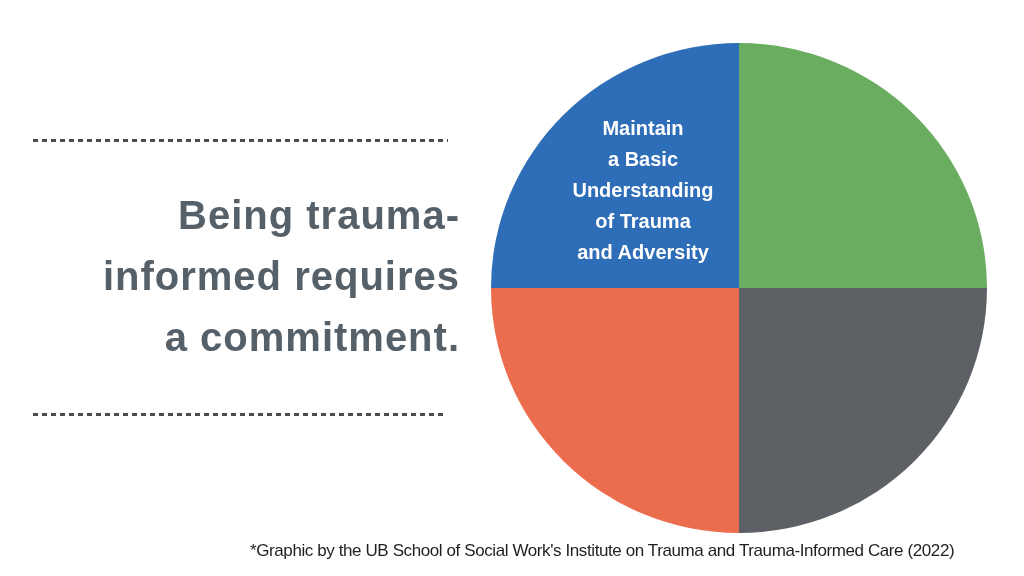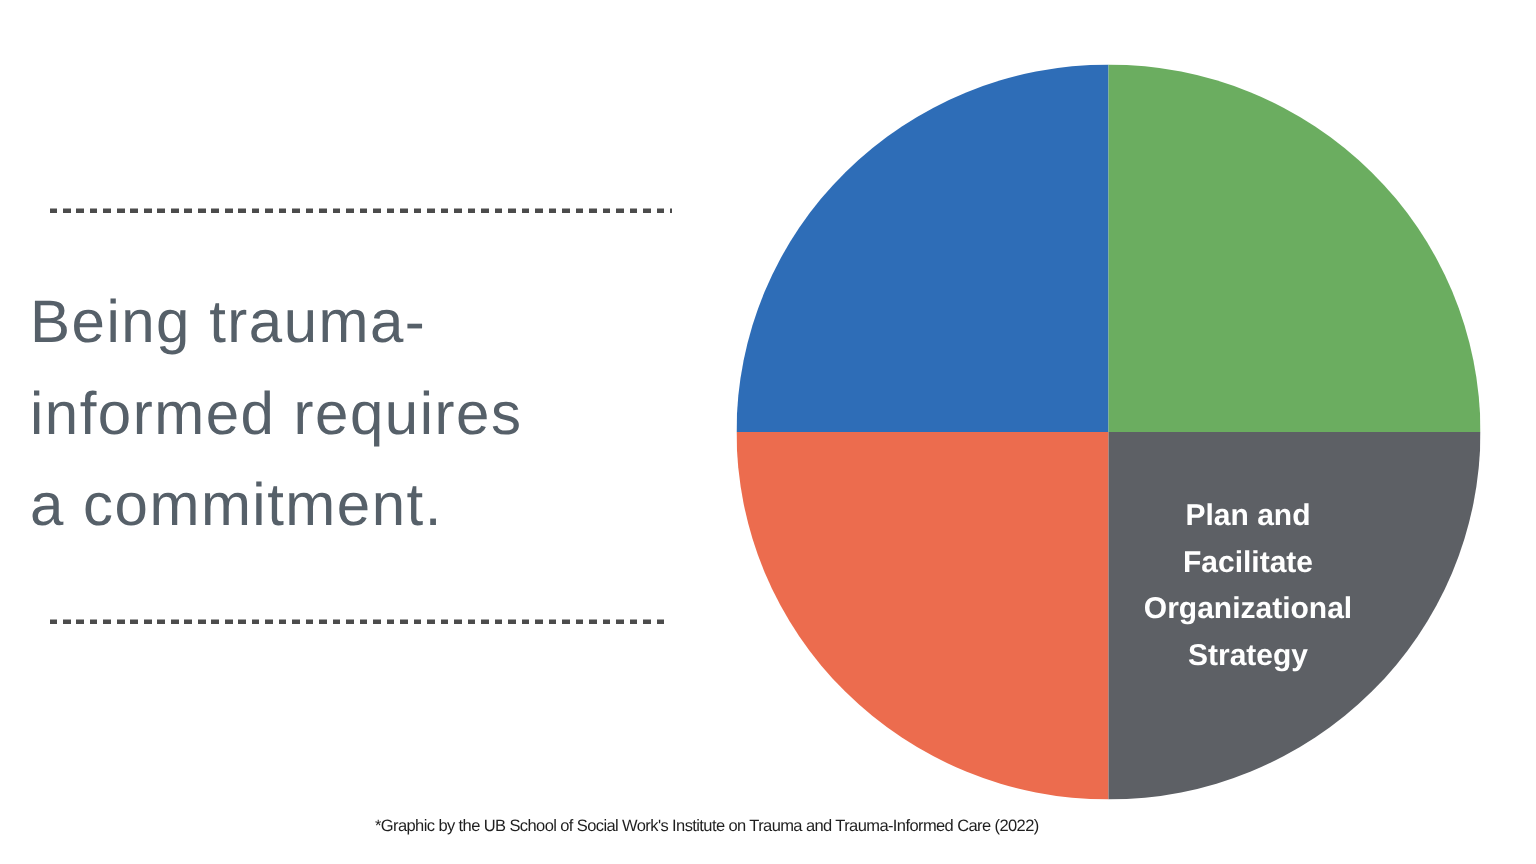--- a/index.html
+++ b/index.html
@@ -19,25 +19,25 @@
   .dashed-line{
     position:absolute;
     height:3px;
     background:repeating-linear-gradient(90deg,#4c4c4c 0 5px,transparent 5px 9px);
   }
   .dashed-top{left:33px;top:139px;width:415px;}
   .dashed-bottom{left:33px;top:413px;width:413px;}
   .headline{
     position:absolute;
     left:20px;top:185px;width:440px;
-    text-align:left;
+    text-align:right;
     font-size:40px;
     line-height:61px;
     letter-spacing:1px;
-    font-weight:400;
+    font-weight:700;
     white-space:pre-line;
   }
   
   .circle{
     position:absolute;
     left:491px;top:43px;
     width:496px;height:490px;
     border-radius:50%;
     overflow:hidden;
   }
@@ -59,21 +59,21 @@
     white-space:pre-wrap;
   }
   .label-tl{left:152px;top:147px;}
   .label-tr{left:341px;top:143px;}
   .label-bl{left:150px;top:355px;}
   .label-br{left:341px;top:348px;}
   
   .caption{
     position:absolute;
     left:250px;top:539px;
-    font-size:11px;
+    font-size:17px;
     letter-spacing:-0.4px;
     line-height:24px;
     font-weight:400;
     white-space:nowrap;
   }
 </style>
 </head>
 <body>
 
 <div class="slide" style="background: rgb(255, 255, 255);">
@@ -85,21 +85,22 @@
 a commitment.</div>
 
   <div class="dashed-line dashed-bottom" style="background: repeating-linear-gradient(90deg, rgb(76, 76, 76) 0px, rgb(76, 76, 76) 5px, transparent 5px, transparent 9px);"></div>
 
   <div class="circle">
     <div class="quad tl" style="background: rgb(46, 109, 183);"></div>
     <div class="quad tr" style="background: rgb(107, 173, 96);"></div>
     <div class="quad bl" style="background: rgb(236, 108, 78);"></div>
     <div class="quad br" style="background: rgb(93, 96, 101);"></div>
 
-    <div class="quad-label label-br" style="color: rgb(255, 255, 255);">Plan and
-Facilitate
-Organizational
-Strategy</div>
+    <div class="quad-label label-tl" style="color: rgb(255, 255, 255);">Maintain
+a Basic
+Understanding
+of Trauma
+and Adversity</div>
   </div>
 
   <div class="caption" style="color: rgb(31, 31, 31);">*Graphic by the UB School of Social Work's Institute on Trauma and Trauma-Informed Care (2022)</div>
 
 </div>
 
 </body></html>

